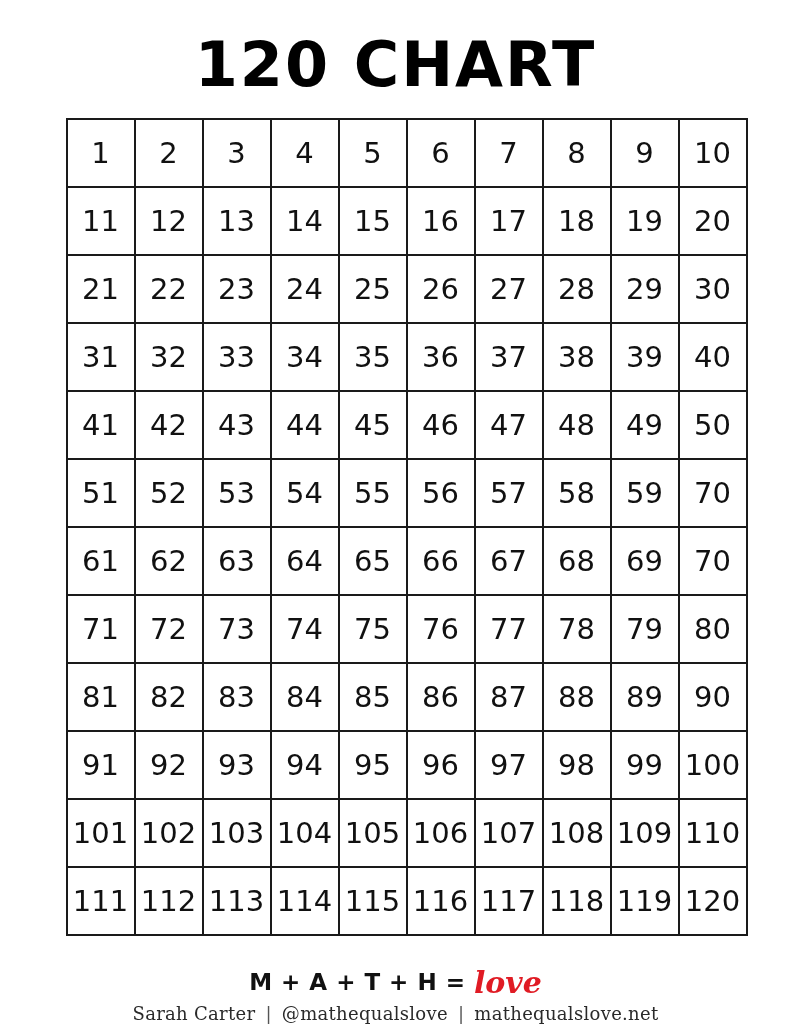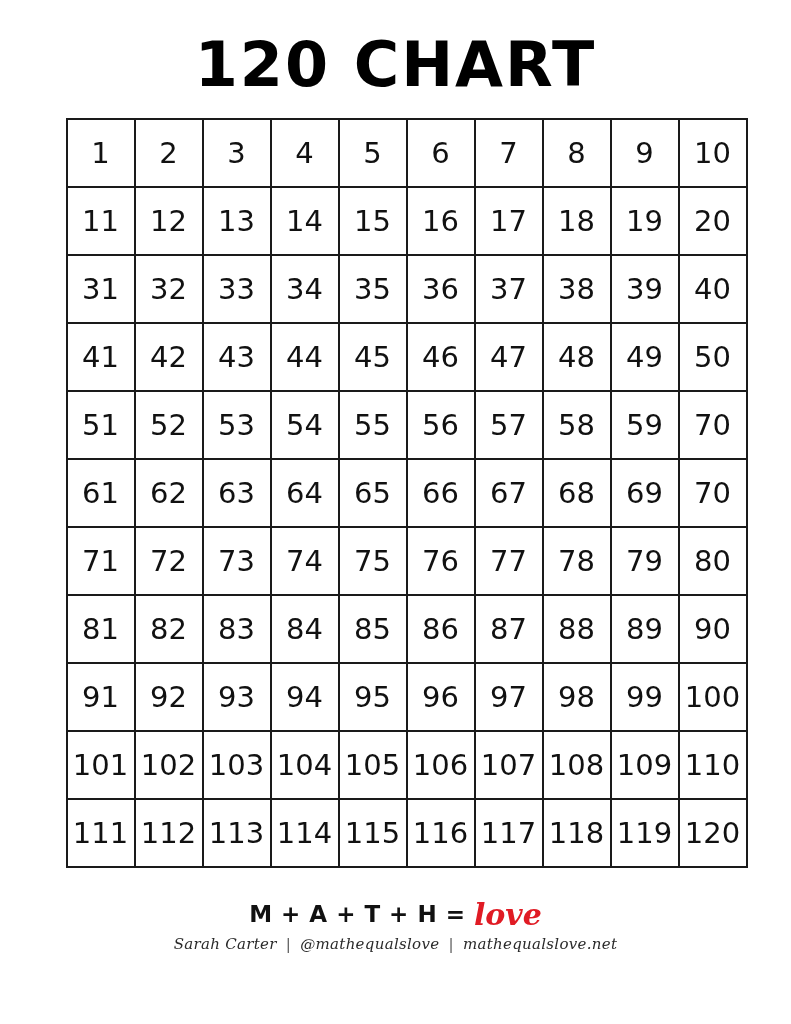--- a/index.html
+++ b/index.html
@@ -82,24 +82,23 @@
     font-size: 30px;
     color: #e01b24;
     letter-spacing: 0px;
     position: relative;
     top: 3px;
     text-align: right;
   }
   .credits {
     margin-top: 6px;
     font-family: "DejaVu Serif", serif;
-    font-size: 15px;
+    font-size: 18px;
     color: #2a2a2a;
     letter-spacing: 0.3px;
-    font-style: italic;
   }
   .credits span.sep {
     color: #555555;
     padding: 0 4px;
   }
 </style>
 </head>
 <body>
 
 <div class="page">
@@ -125,20 +124,32 @@
             <td>11</td>
             <td>12</td>
             <td>13</td>
             <td>14</td>
             <td>15</td>
             <td>16</td>
             <td>17</td>
             <td>18</td>
             <td>19</td>
             <td>20</td>
+          </tr>
+          <tr>
+            <td>21</td>
+            <td>22</td>
+            <td>23</td>
+            <td>24</td>
+            <td>25</td>
+            <td>26</td>
+            <td>27</td>
+            <td>28</td>
+            <td>29</td>
+            <td>30</td>
           </tr>
           <tr>
             <td>31</td>
             <td>32</td>
             <td>33</td>
             <td>34</td>
             <td>35</td>
             <td>36</td>
             <td>37</td>
             <td>38</td>

